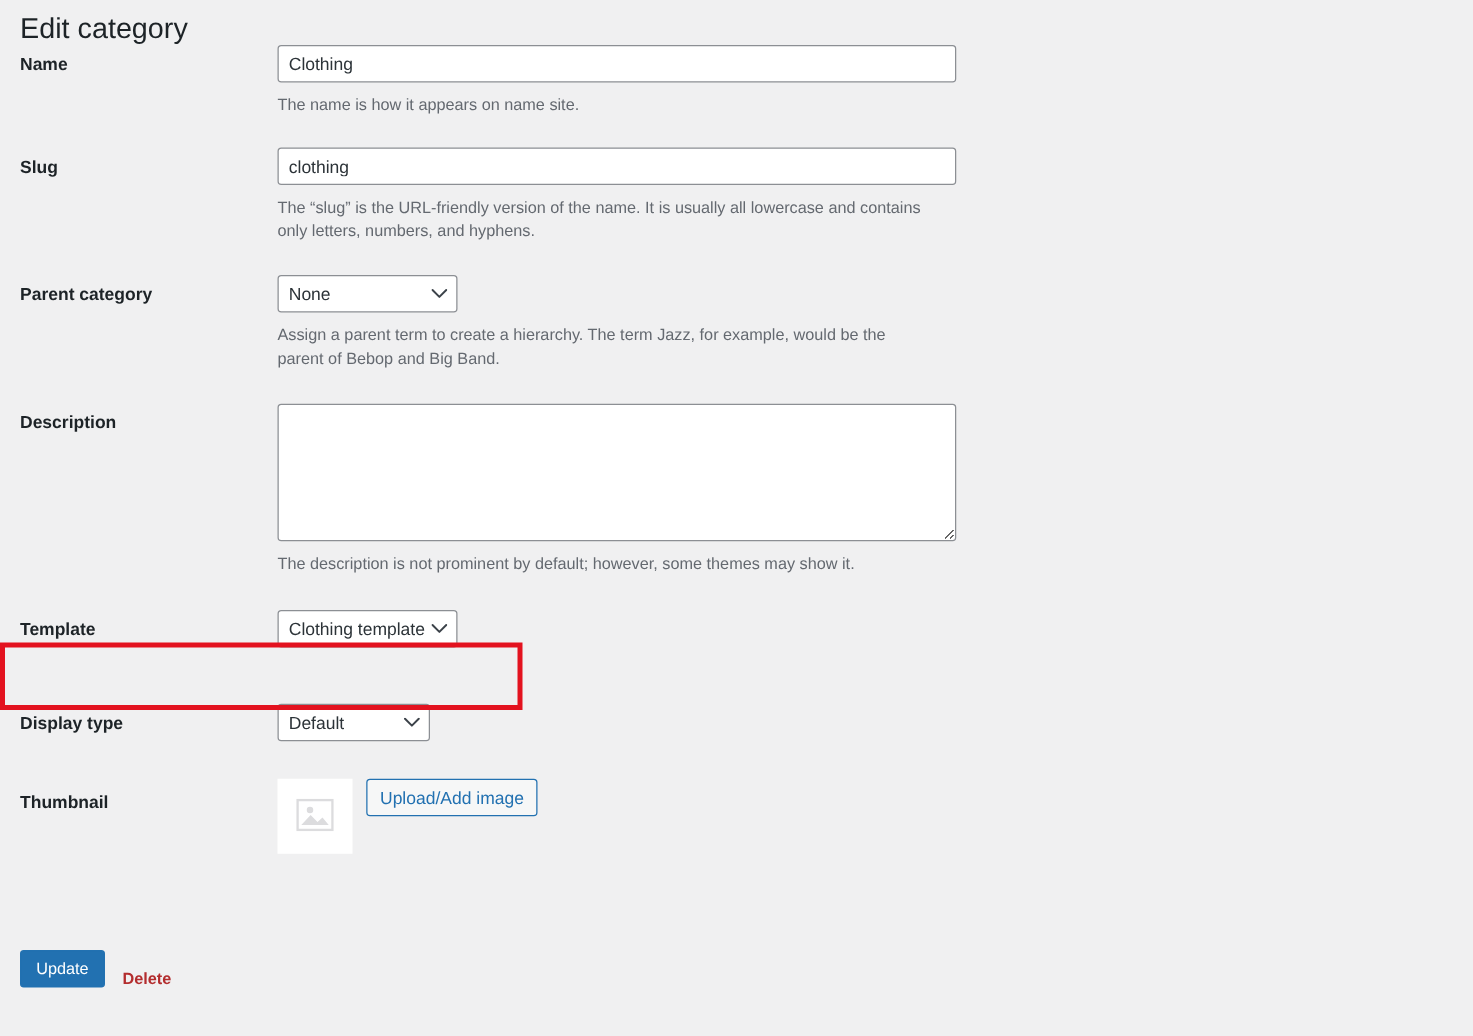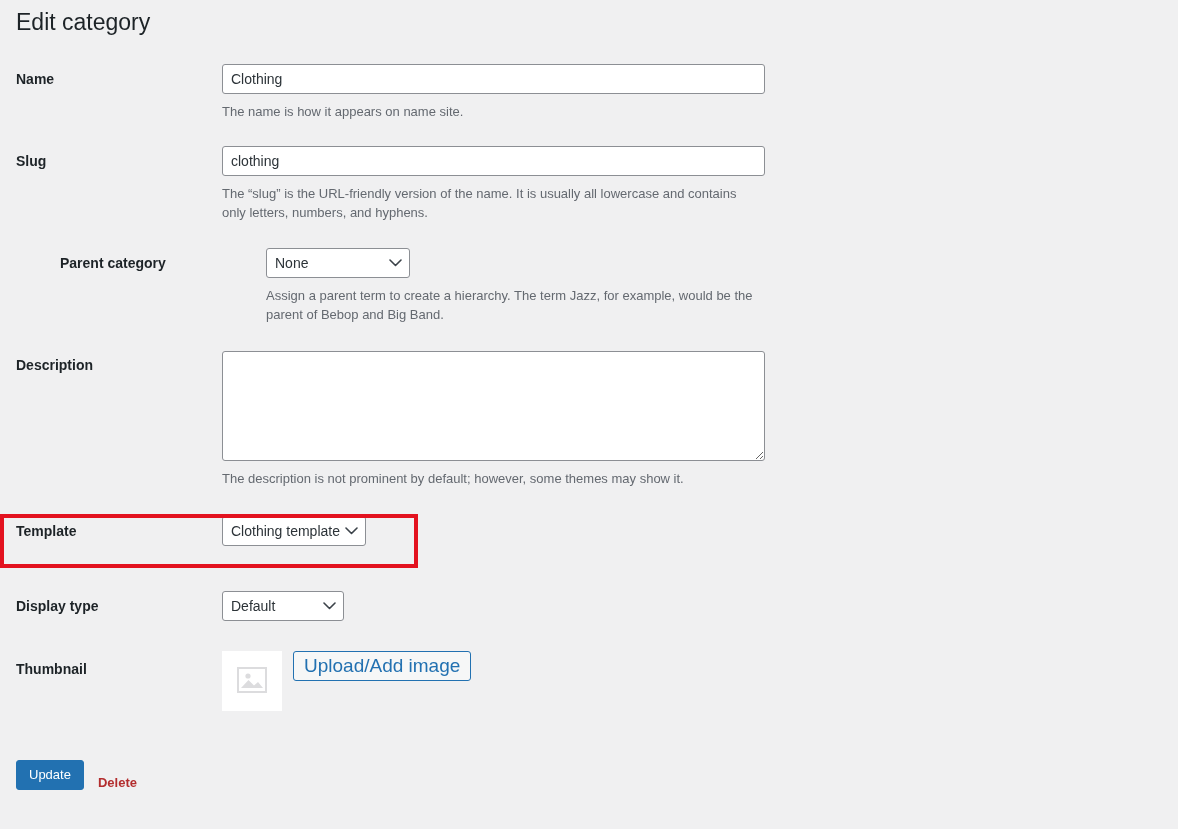--- a/index.html
+++ b/index.html
@@ -27,21 +27,21 @@
     font-size: 23px;
     font-weight: 400;
     line-height: 1.3;
     color: #1d2327;
     margin: 0;
     padding: 0;
   }
   .form-table {
     position: absolute;
     left: 0;
-    top: 64px;
+    top: 36px;
     width: 800px;
   }
   .form-row {
     display: flex;
     align-items: flex-start;
   }
   .row-label {
     width: 222px;
     flex: 0 0 222px;
     padding-left: 16px;
@@ -153,21 +153,21 @@
     flex: 0 0 60px;
   }
   .btn-secondary {
     display: inline-block;
     margin-left: 11px;
     box-sizing: border-box;
     height: 30px;
     line-height: 28px;
     padding: 0 10px;
     font-family: "Liberation Sans", sans-serif;
-    font-size: 19px;
+    font-size: 14px;
     color: #2271b1;
     background: #f6f7f7;
     border: 1px solid #2271b1;
     border-radius: 3px;
     cursor: pointer;
     white-space: nowrap;
   }
   .submit-area {
     position: absolute;
     left: 16px;
@@ -215,21 +215,21 @@
     </div>
 
     <div class="form-row" style="margin-top:24px;">
       <div class="row-label" style="padding-top:6px;">Slug</div>
       <div class="row-field">
         <input class="text-input" type="text" value="clothing" style="">
         <p class="help">The “slug” is the URL-friendly version of the name. It is usually all lowercase and contains only letters, numbers, and hyphens.</p>
       </div>
     </div>
 
-    <div class="form-row" style="margin-top:25px;padding-left:44px;">
+    <div class="form-row" style="margin-top:25px;">
       <div class="row-label" style="padding-top:6px;">Parent category</div>
       <div class="row-field">
         <span class="wp-select sel-parent">
           <select>
             <option>None</option>
           </select>
           <span class="chev">
             <svg width="13" height="8" viewBox="0 0 13 8" aria-hidden="true">
               <path d="M1 1 L6.5 6.5 L12 1" fill="none" stroke="#3c434a" stroke-width="1.6" stroke-linecap="round" stroke-linejoin="round"></path>
             </svg>

